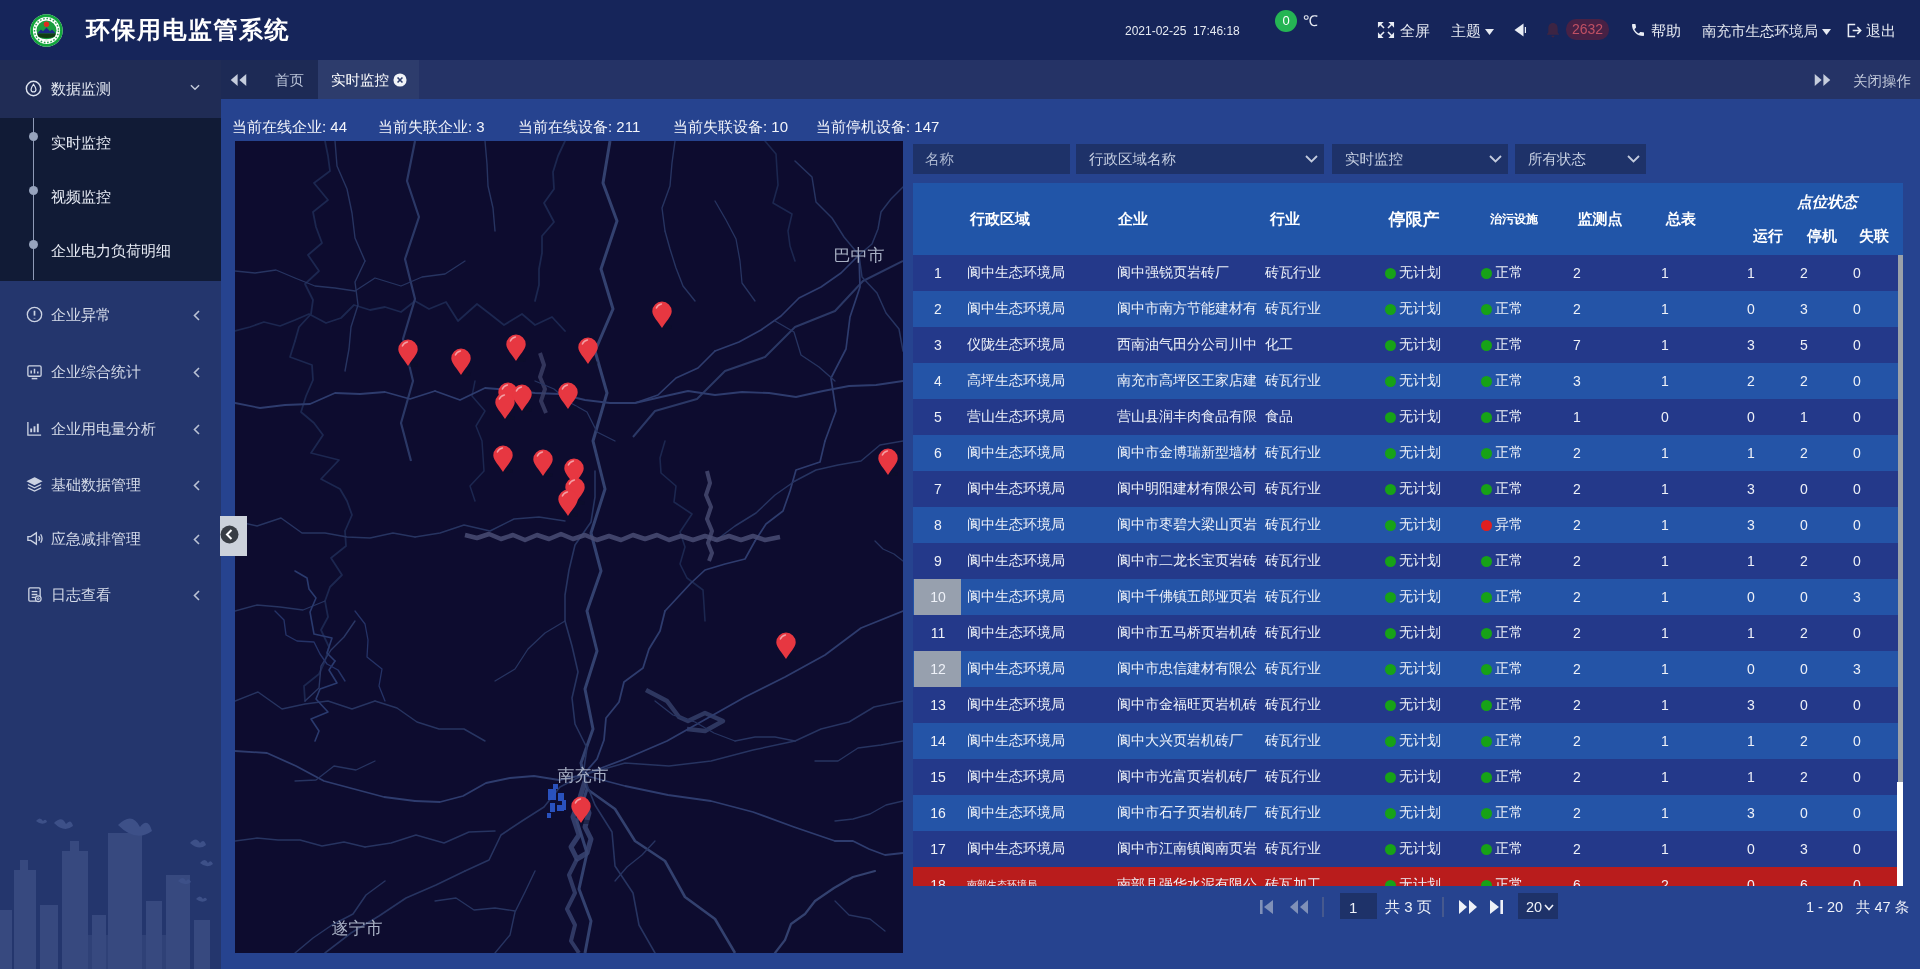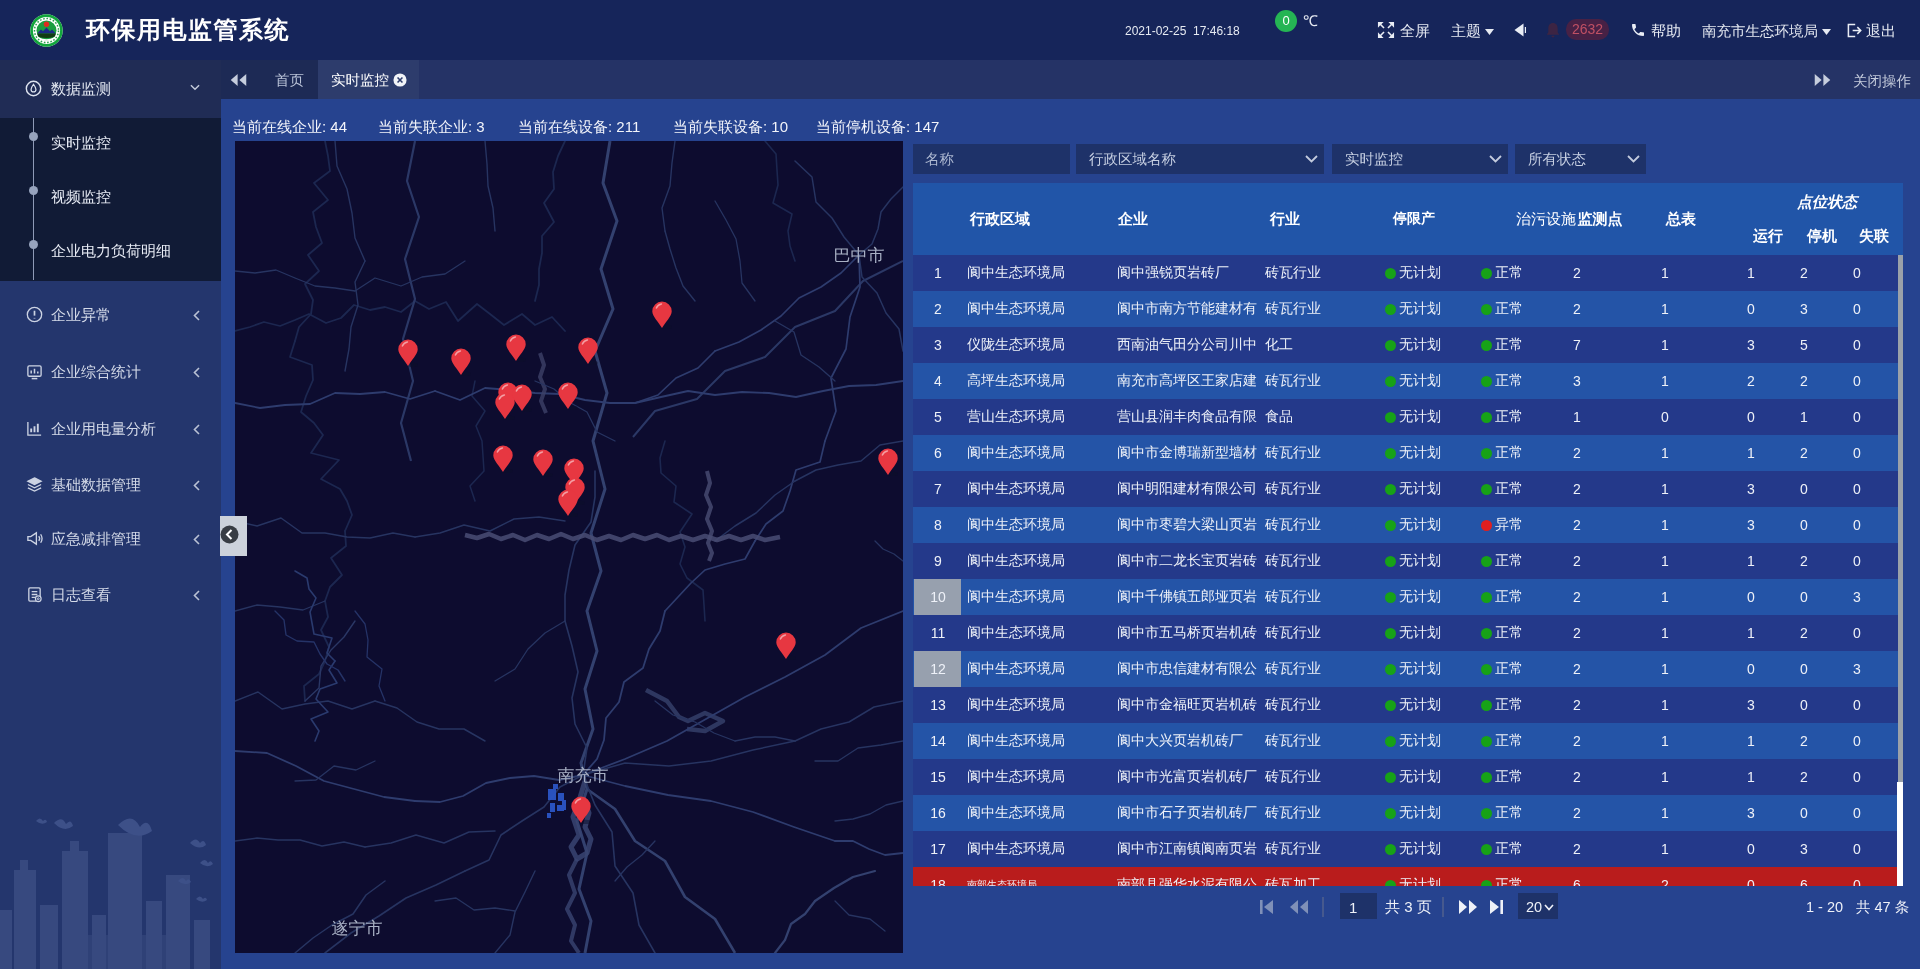--- a/index.html
+++ b/index.html
@@ -379,22 +379,22 @@
   </svg>
 <div class="a" style="left:1515px;top:144px;width:131px;height:30px;background:#1e3269;"></div>
 <div class="tx" style="top:159px;font-size:14.5px;color:#c6cfe2;font-weight:normal;transform:translateY(-50%);left:1528px;">所有状态</div>
 <svg class="a" style="left:1627px;top:155px" width="13" height="8" viewBox="0 0 13 8" fill="none" stroke="#c3cbdd" stroke-width="1.8">
     <path d="M1 1 L6.5 6.5 L12 1"></path>
   </svg>
 <div class="a" style="left:913px;top:183px;width:990px;height:72px;background:#2155a8;"></div>
 <div class="tx" style="top:219px;font-size:15px;color:#ffffff;font-weight:bold;transform:translateY(-50%);left:1000px;transform:translate(-50%,-50%);">行政区域</div>
 <div class="tx" style="top:219px;font-size:15px;color:#ffffff;font-weight:bold;transform:translateY(-50%);left:1133px;transform:translate(-50%,-50%);">企业</div>
 <div class="tx" style="top:219px;font-size:15px;color:#ffffff;font-weight:bold;transform:translateY(-50%);left:1285px;transform:translate(-50%,-50%);text-align:center;">行业</div>
-<div class="tx" style="top:219px;font-size:14px;color:#ffffff;font-weight:bold;transform:translateY(-50%);left:1414px;transform:translate(-50%,-50%);">停限产</div>
-<div class="tx" style="top:219px;font-size:15px;color:#ffffff;font-weight:normal;transform:translateY(-50%);left:1514px;transform:translate(-50%,-50%);margin-left:32px;">治污设施</div>
+<div class="tx" style="top:219px;font-size:17px;color:#ffffff;font-weight:bold;transform:translateY(-50%);left:1414px;transform:translate(-50%,-50%);">停限产</div>
+<div class="tx" style="top:219px;font-size:12px;color:#ffffff;font-weight:bold;transform:translateY(-50%);left:1514px;transform:translate(-50%,-50%);">治污设施</div>
 <div class="tx" style="top:219px;font-size:15px;color:#ffffff;font-weight:bold;transform:translateY(-50%);left:1600px;transform:translate(-50%,-50%);">监测点</div>
 <div class="tx" style="top:219px;font-size:15px;color:#ffffff;font-weight:bold;transform:translateY(-50%);left:1681px;transform:translate(-50%,-50%);">总表</div>
 <div class="tx" style="top:202px;font-size:15px;color:#ffffff;font-weight:bold;transform:translateY(-50%);left:1827px;transform:translate(-50%,-50%);font-style:italic">点位状态</div>
 <div class="tx" style="top:236px;font-size:15px;color:#ffffff;font-weight:bold;transform:translateY(-50%);left:1768px;transform:translate(-50%,-50%);">运行</div>
 <div class="tx" style="top:236px;font-size:15px;color:#ffffff;font-weight:bold;transform:translateY(-50%);left:1822px;transform:translate(-50%,-50%);">停机</div>
 <div class="tx" style="top:236px;font-size:15px;color:#ffffff;font-weight:bold;transform:translateY(-50%);left:1874px;transform:translate(-50%,-50%);">失联</div>
 <div class="a" style="left:913px;top:255px;width:990px;height:631px;overflow:hidden;">
 <div class="a" style="left:0;top:0px;width:990px;height:36px;background:#24398a;">
 <div class="tx" style="left:25px;top:18px;transform:translate(-50%,-50%);font-size:14px;color:#eef1f8;">1</div>
 <div class="tx" style="left:54px;top:18px;transform:translateY(-50%);font-size:14px;color:#eef1f8;width:142px;overflow:hidden;">阆中生态环境局</div>

